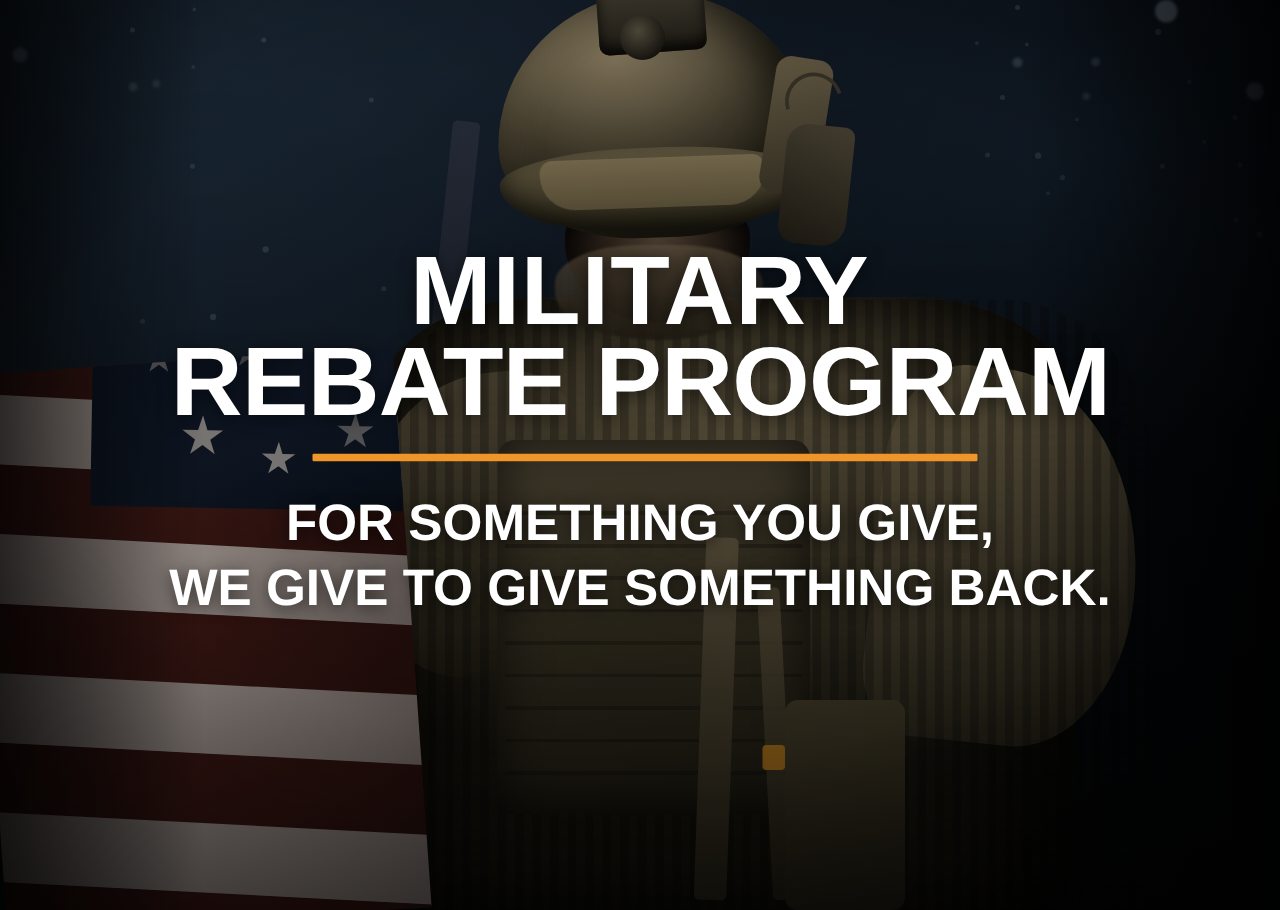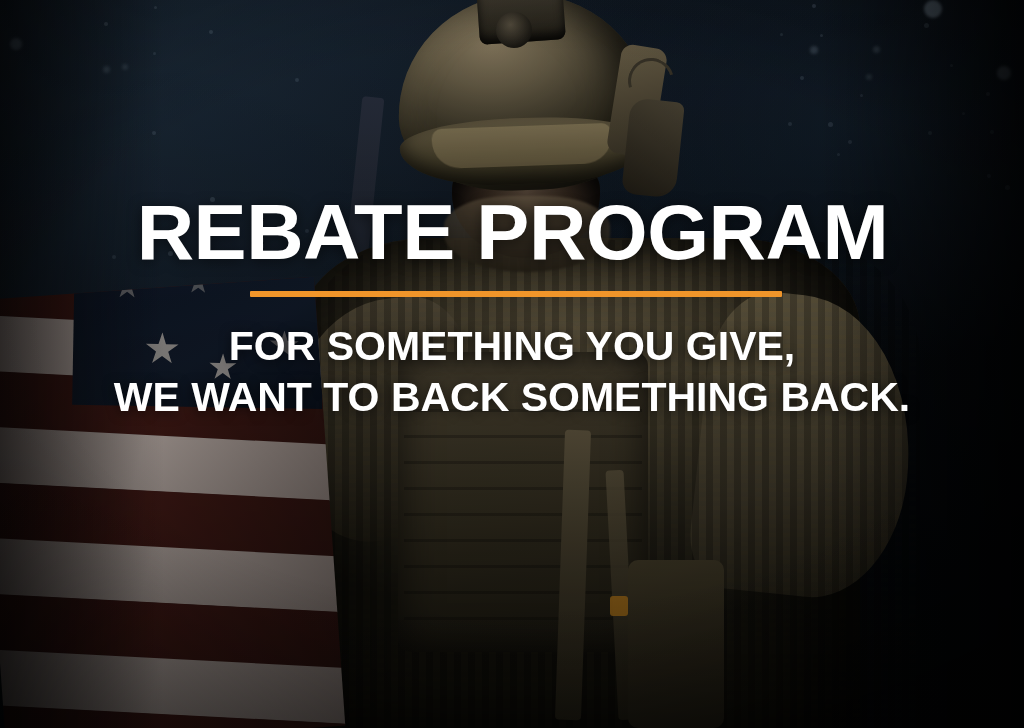--- a/index.html
+++ b/index.html
@@ -413,24 +413,25 @@
       <div class="star" style="left:112px; top:14px; width:24px; height:24px; opacity:.45"></div>
     </div>
   </div>
 
   <div class="layer shade"></div>
   <div class="layer vignette"></div>
 
   <div class="content">
 
     <h1 class="headline hl-wrap">
+      <span class="l1">MILITARY</span>
       <span class="l2">REBATE PROGRAM</span>
     </h1>
 
     <div class="rule" style="background: rgb(240, 149, 42);"></div>
 
     <p class="subhead">
       <span>FOR SOMETHING YOU GIVE,</span>
-      <span>WE WANT TO BACK SOMETHING BACK.</span>
+      <span>WE GIVE TO GIVE SOMETHING BACK.</span>
     </p>
 
   </div>
 </div>
 
 </body></html>

